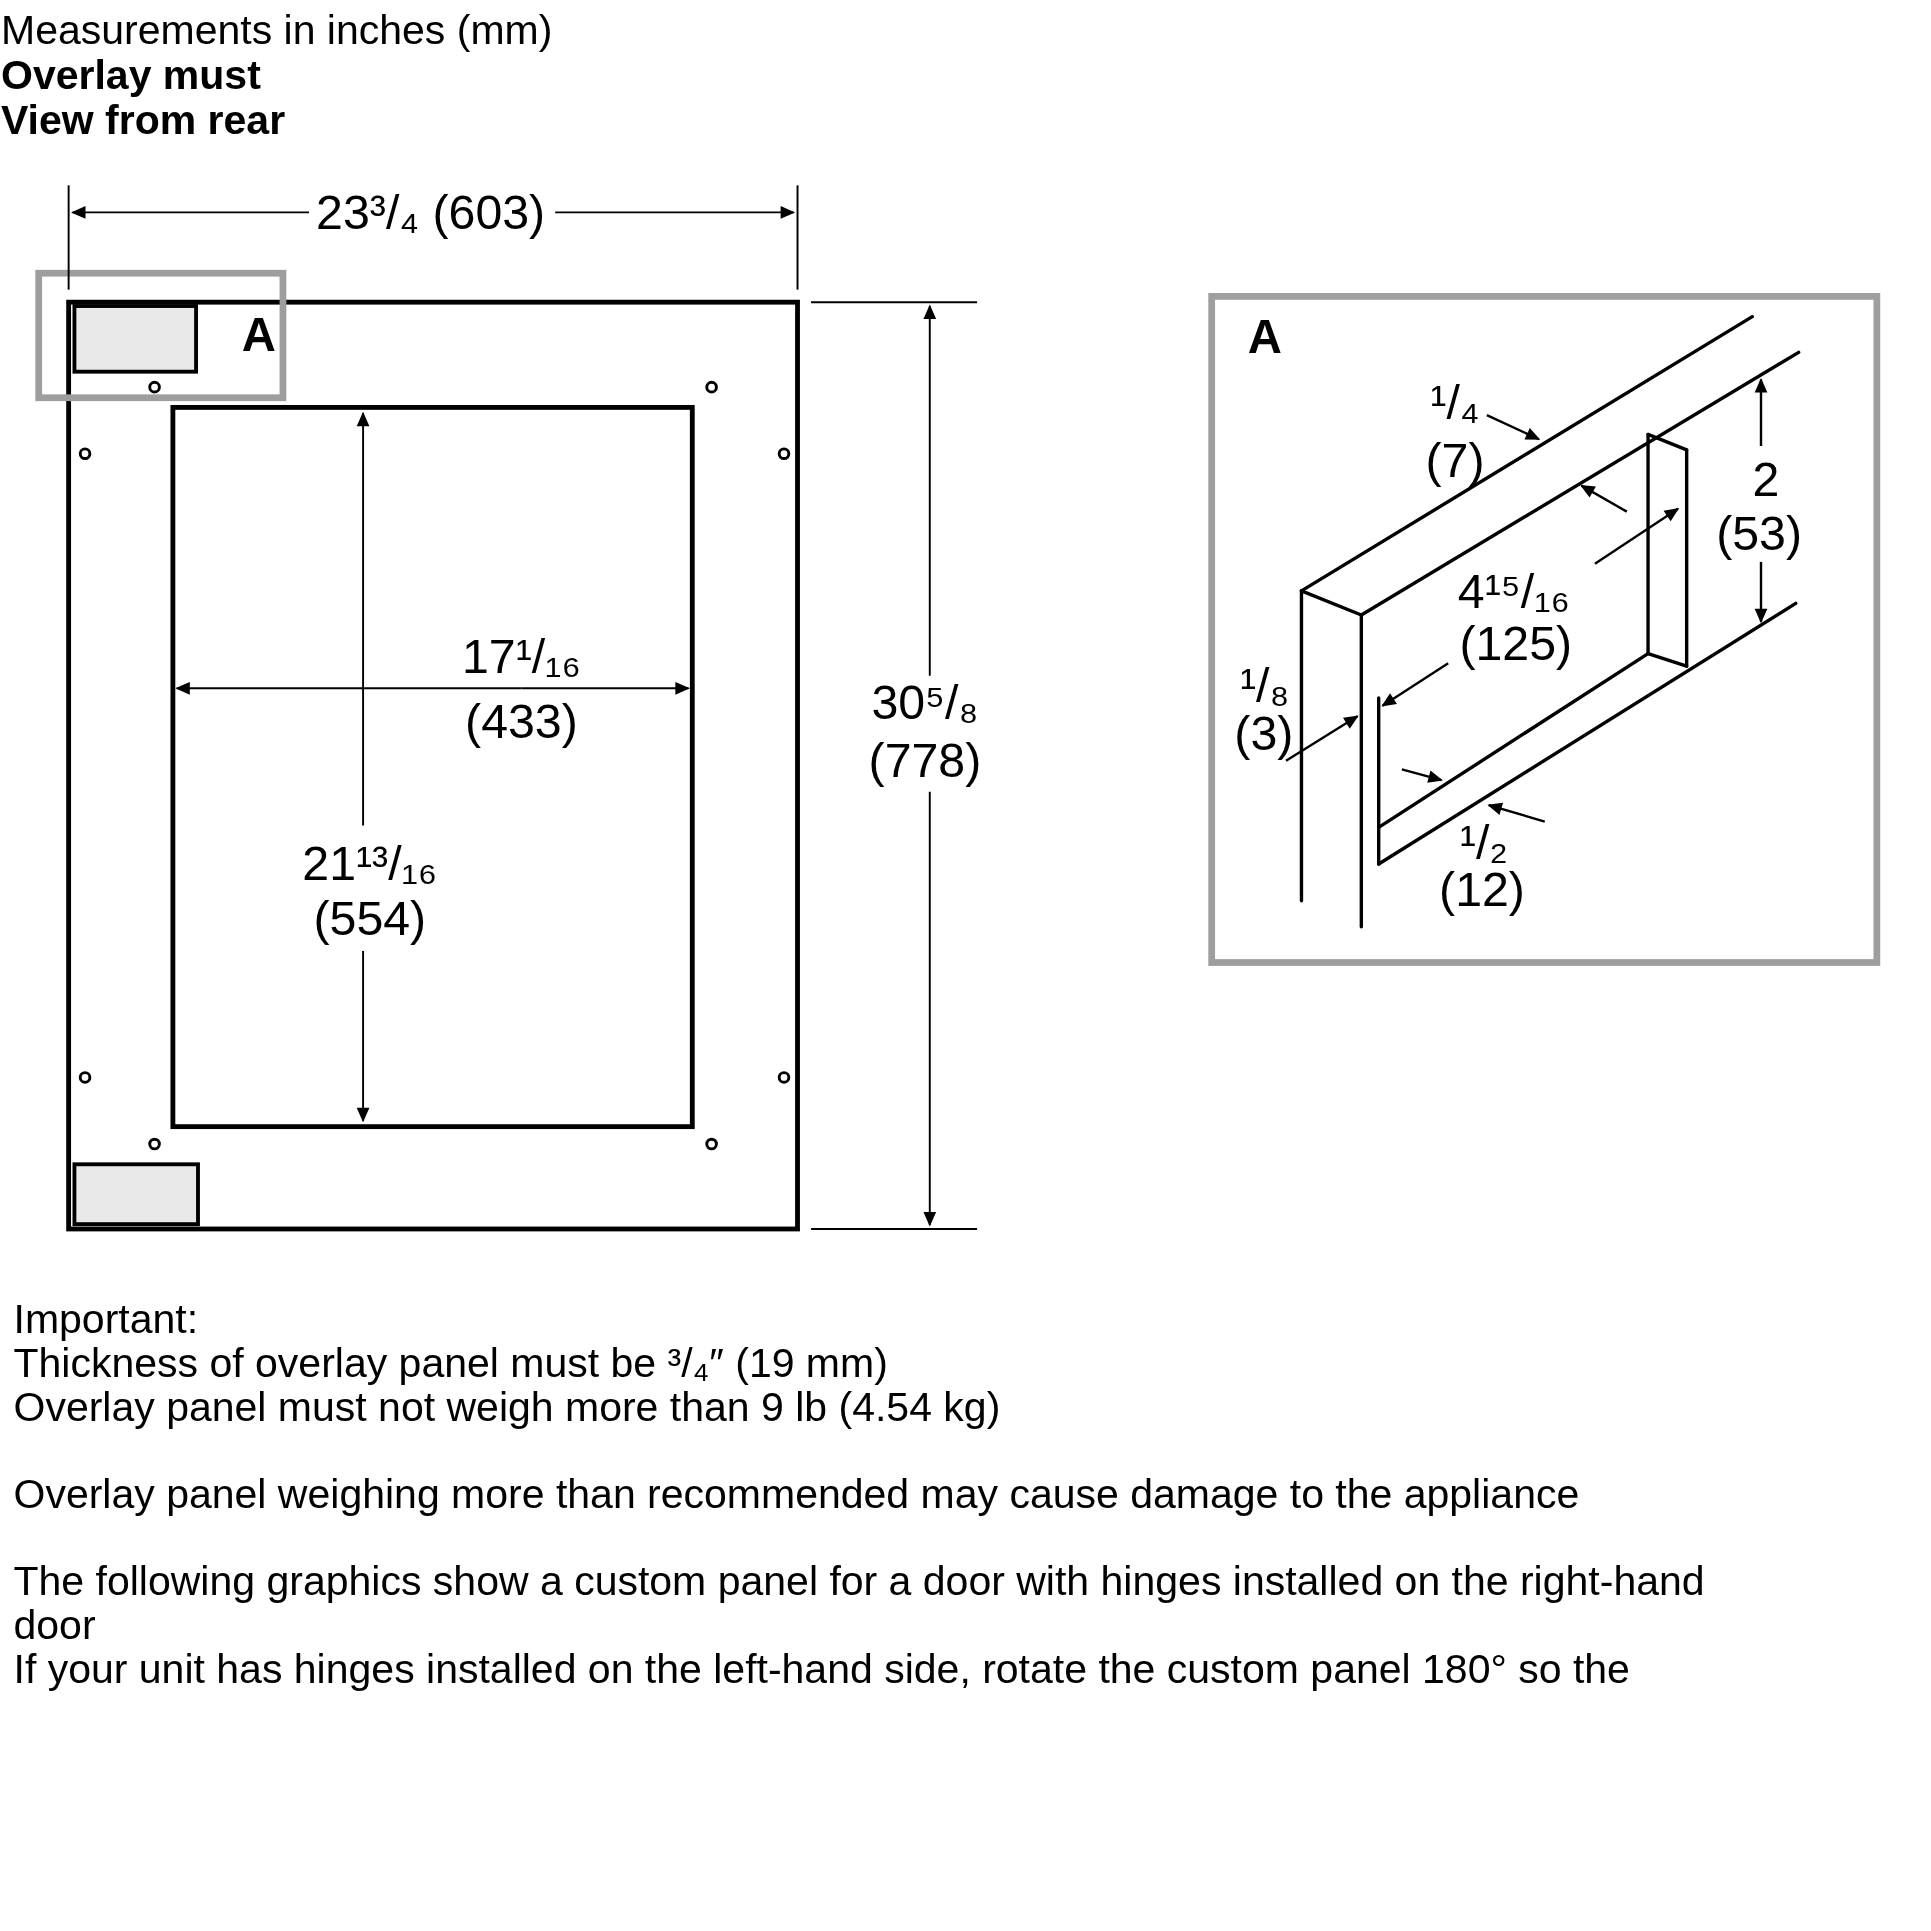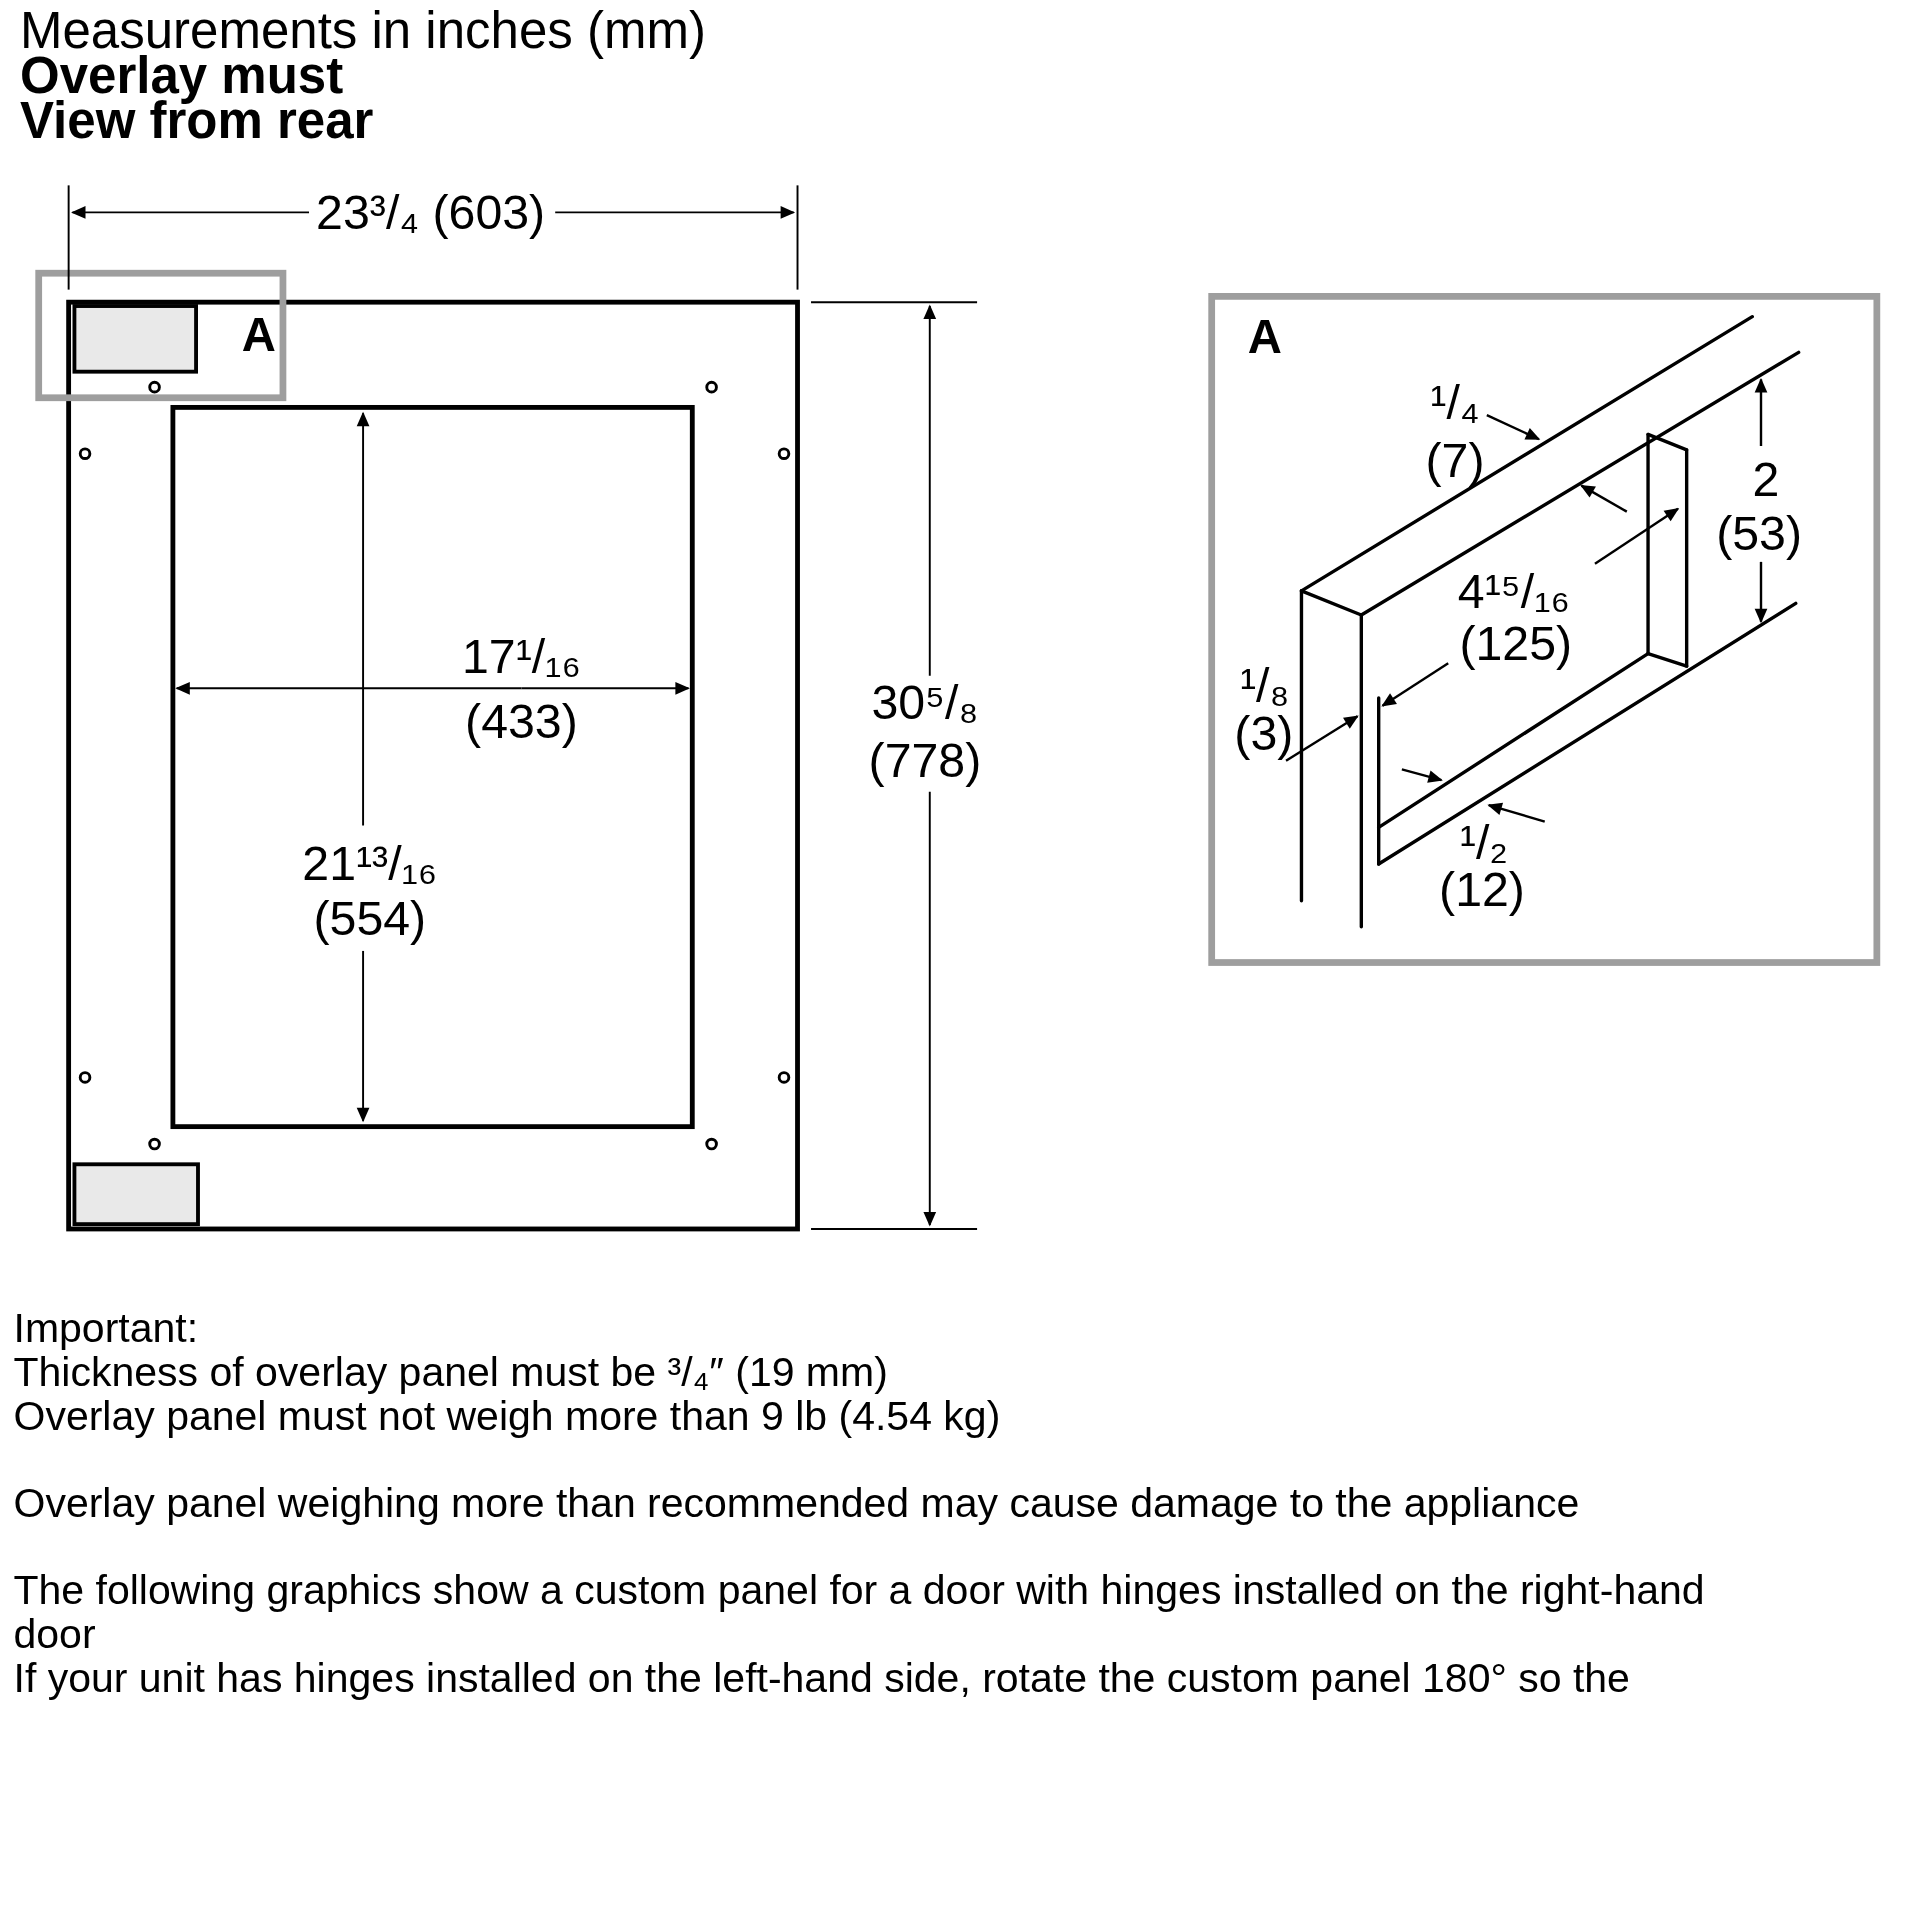--- a/index.html
+++ b/index.html
@@ -1,22 +1,22 @@
 <!DOCTYPE html>
 <html><head>
 <meta charset="utf-8">
 <style>
   html,body{margin:0;padding:0;background:#fff;}
   body{width:1931px;height:1931px;position:relative;overflow:hidden;
        font-family:"Liberation Sans","DejaVu Sans",sans-serif;color:#000;}
-  .hdr{position:absolute;left:20px;top:7.7px;font-size:51px;line-height:45px;white-space:nowrap;}
+  .hdr{position:absolute;left:1px;top:7.7px;font-size:41px;line-height:45px;white-space:nowrap;}
   .hdr .b{font-weight:bold;}
   #drawing{position:absolute;left:0;top:0;}
   #notes{position:absolute;left:13.5px;top:1290px;font-size:41px;line-height:44px;white-space:nowrap;}
-  #notes .para{margin:16px 0 43px 0;}
+  #notes .para{margin:7px 0 43px 0;}
   #notes .ln{height:44px;}
   svg text{font-family:"Liberation Sans","DejaVu Sans",sans-serif;fill:#000;}
   .dimtxt{font-size:50px;}
   .lbl{font-size:49px;font-weight:bold;}
 </style>
 </head>
 <body>
 
 <div class="hdr">
   <div>Measurements in inches (mm)</div>

